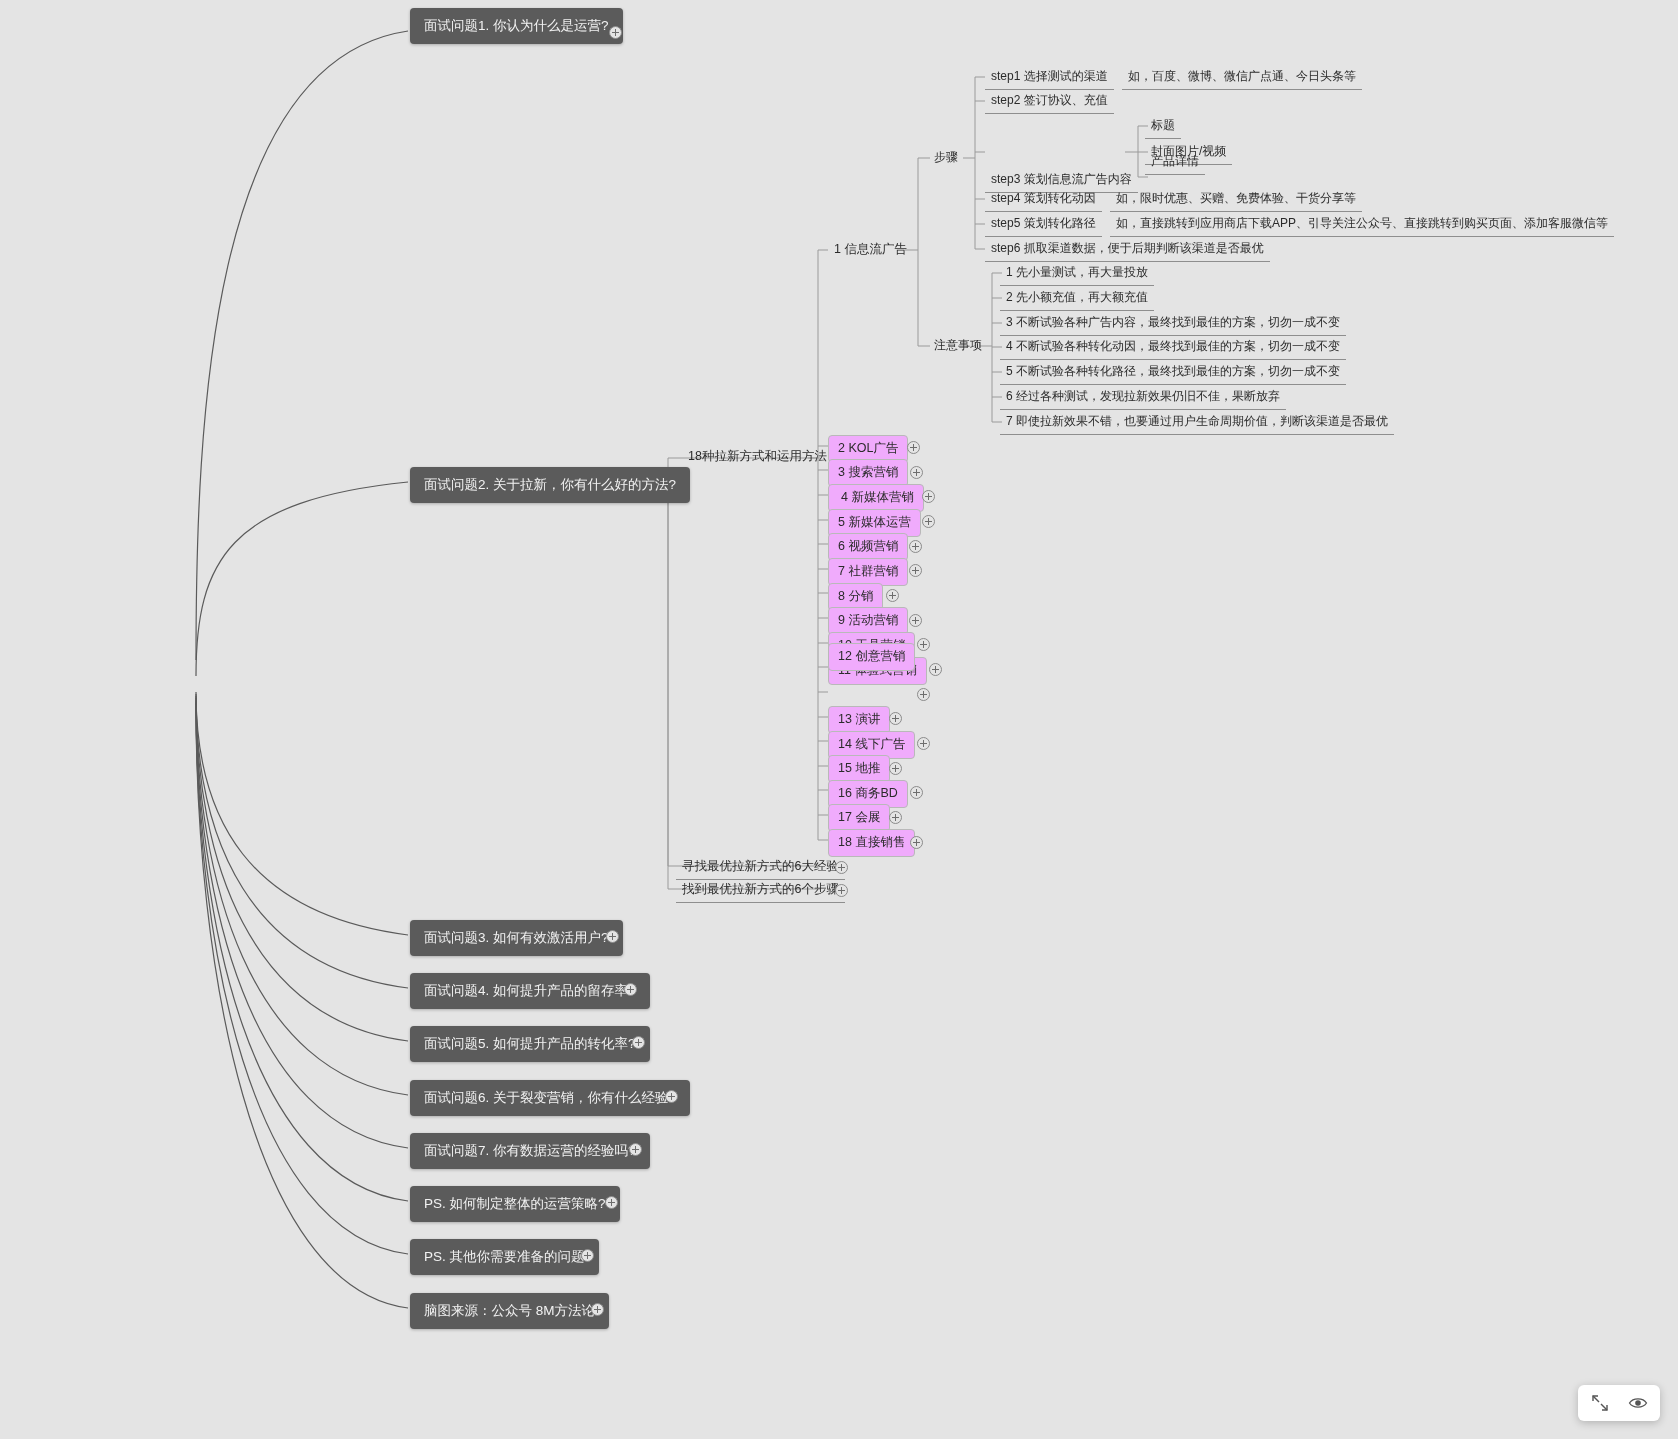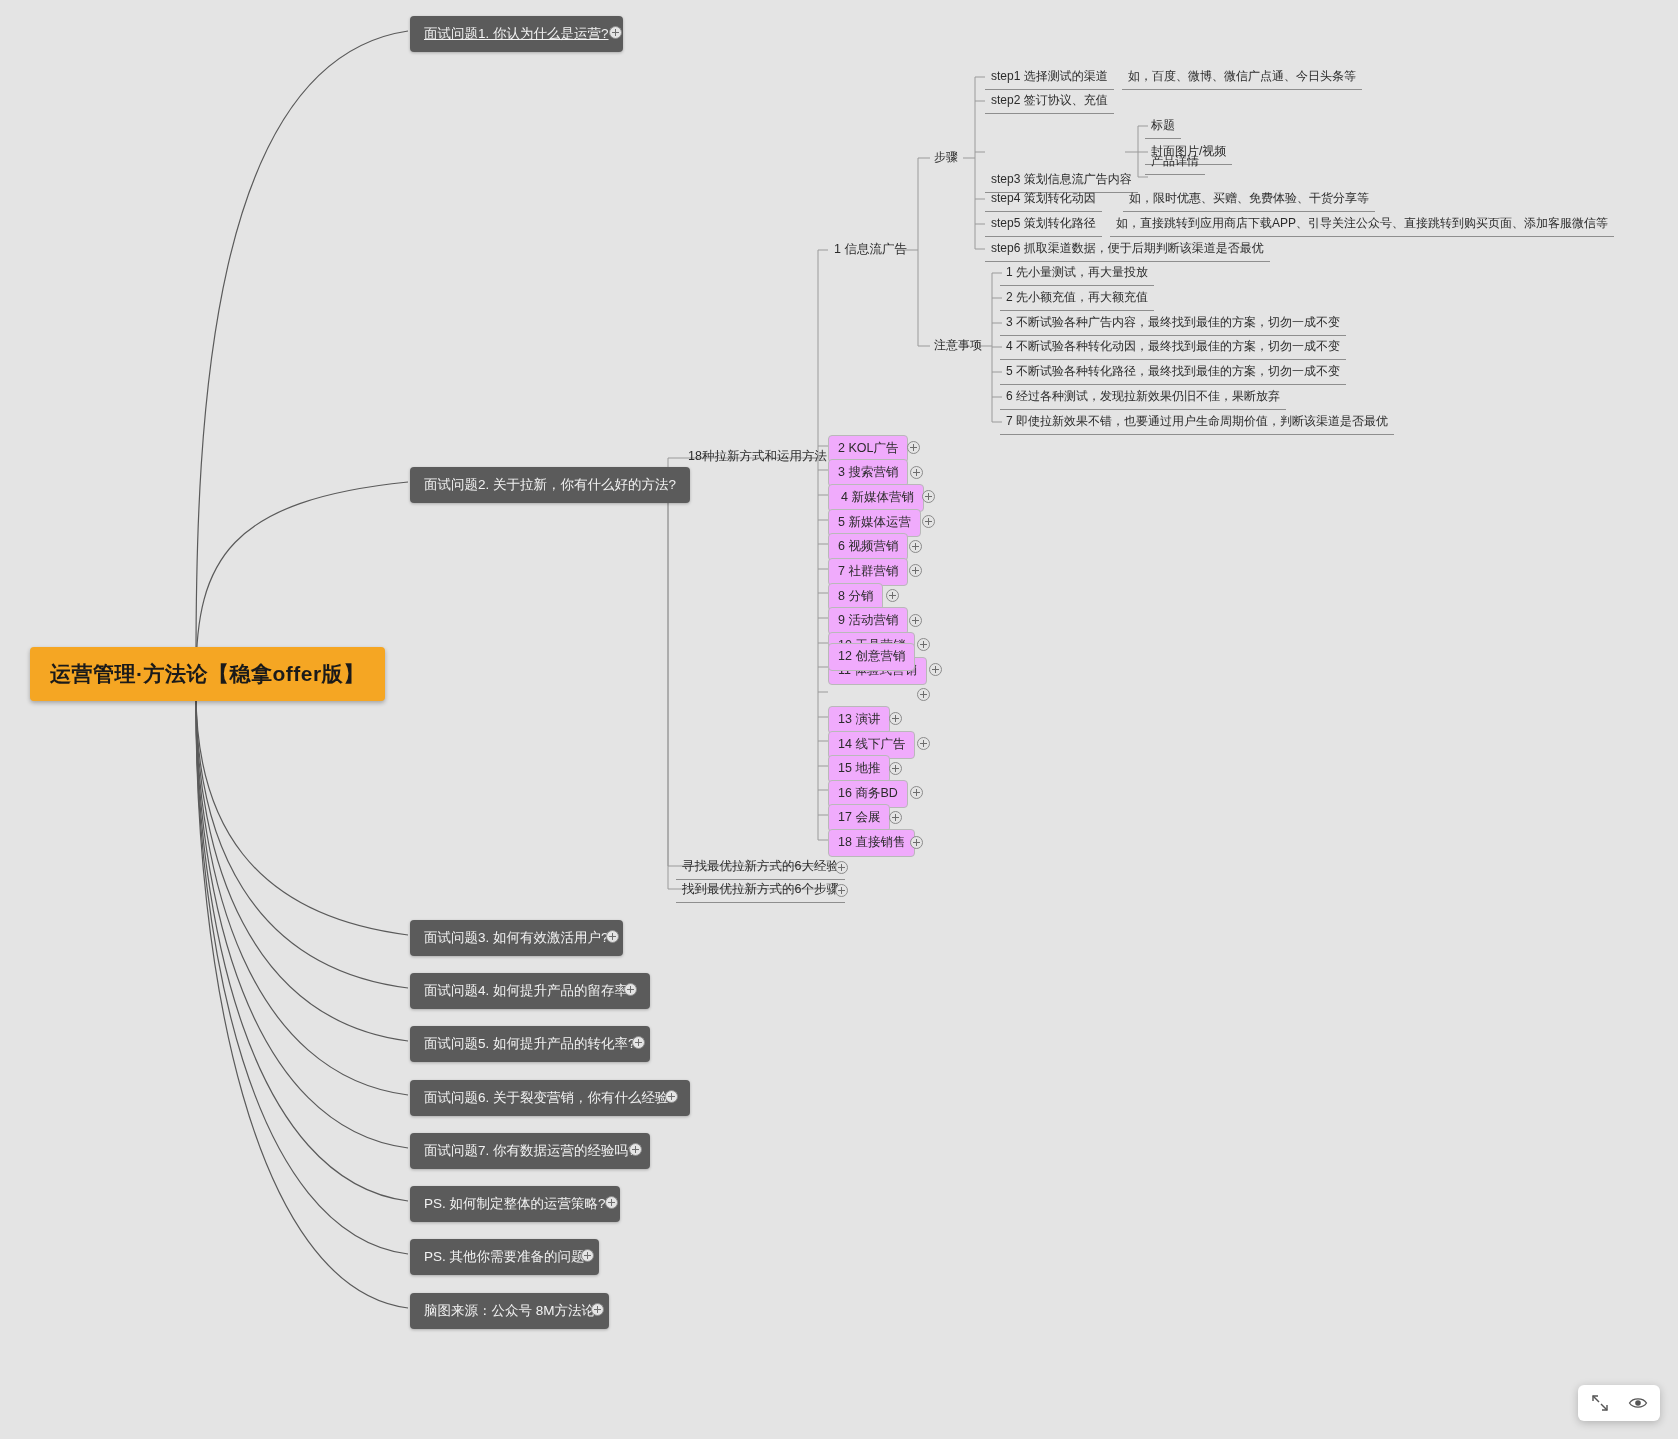--- a/index.html
+++ b/index.html
@@ -149,23 +149,22 @@
     <path class="thin" d="M992,273 L992,422"></path>
     <path class="thin" d="M992,273 L1002,273"></path>
     <path class="thin" d="M992,298 L1002,298"></path>
     <path class="thin" d="M992,323 L1002,323"></path>
     <path class="thin" d="M992,347 L1002,347"></path>
     <path class="thin" d="M992,372 L1002,372"></path>
     <path class="thin" d="M992,397 L1002,397"></path>
     <path class="thin" d="M992,422 L1002,422"></path>
   </svg>
 
-  <div class="node root" style="left:30px;top:647px;">运营管理·方法论【稳拿offer版】</div>
-
-  <div class="node topic" style="left:410px;top:16px;text-decoration:underline;">面试问题1. 你认为什么是运营?</div>
+
+  <div class="node topic" style="left:410px;top:8px;">面试问题1. 你认为什么是运营?</div>
   <span class="plus" style="position:absolute;left:602px;top:26px;"></span>
 
   <div class="node topic" style="left:410px;top:467px;">面试问题2. 关于拉新，你有什么好的方法?</div>
 
   <div class="node topic" style="left:410px;top:920px;">面试问题3. 如何有效激活用户?</div>
   <span class="plus" style="position:absolute;left:599px;top:930px;"></span>
 
   <div class="node topic" style="left:410px;top:973px;">面试问题4. 如何提升产品的留存率?</div>
   <span class="plus" style="position:absolute;left:617px;top:983px;"></span>
 
@@ -250,21 +249,21 @@
   <div class="node leaf" style="left:928px;top:334px;border-bottom:none;font-size:12px;">注意事项</div>
 
   <div class="node leaf sm" style="left:985px;top:65px;">step1 选择测试的渠道</div>
   <div class="node leaf sm" style="left:1122px;top:65px;">如，百度、微博、微信广点通、今日头条等</div>
 
   <div class="node leaf sm" style="left:985px;top:89px;">step2 签订协议、充值</div>
 
   <div class="node leaf sm" style="left:985px;top:140px;margin-top:28px;">step3 策划信息流广告内容</div>
 
   <div class="node leaf sm" style="left:985px;top:187px;">step4 策划转化动因</div>
-  <div class="node leaf sm" style="left:1110px;top:187px;margin-left:13px;">如，限时优惠、买赠、免费体验、干货分享等</div>
+  <div class="node leaf sm" style="left:1110px;top:187px;">如，限时优惠、买赠、免费体验、干货分享等</div>
 
   <div class="node leaf sm" style="left:985px;top:212px;">step5 策划转化路径</div>
   <div class="node leaf sm" style="left:1110px;top:212px;">如，直接跳转到应用商店下载APP、引导关注公众号、直接跳转到购买页面、添加客服微信等</div>
 
   <div class="node leaf sm" style="left:985px;top:237px;">step6 抓取渠道数据，便于后期判断该渠道是否最优</div>
 
   <div class="node leaf sm" style="left:1145px;top:114px;">标题</div>
   <div class="node leaf sm" style="left:1145px;top:140px;">封面图片/视频</div>
   <div class="node leaf sm" style="left:1145px;top:150px;">产品详情</div>
 

